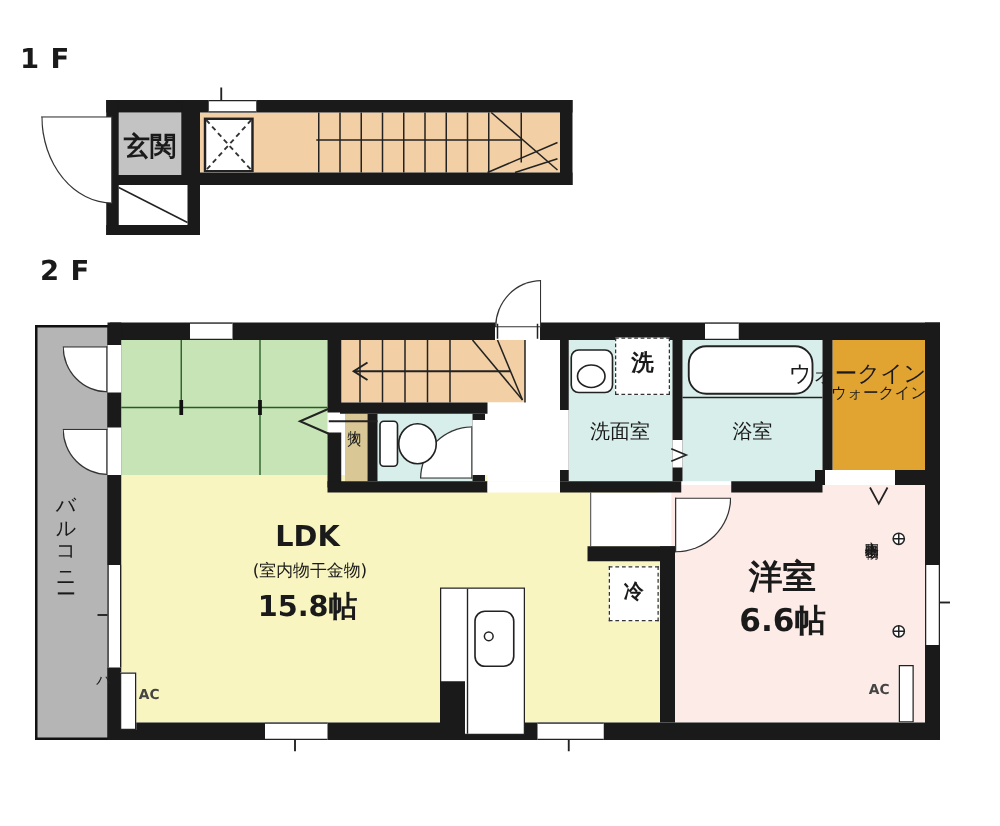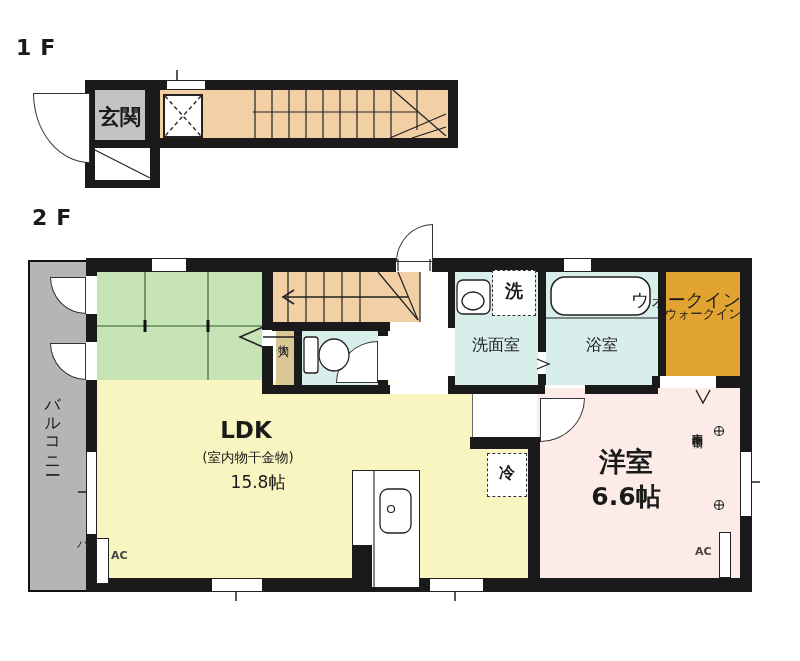--- a/index.html
+++ b/index.html
@@ -202,21 +202,21 @@
       <line x1="78" y1="492" x2="86" y2="492"></line>
       <line x1="752" y1="482" x2="760" y2="482"></line>
     </g>
   </svg>
 
   <div class="lbl vert" style="left:44px;top:386px;font-size:16px;">バルコニー</div>
   <div class="lbl" style="left:77px;top:538px;font-size:12px;color:#222;">ハ</div>
 
   <div class="lbl c" style="left:246px;top:418px;font-size:23px;font-weight:bold;">LDK</div>
   <div class="lbl c" style="left:248px;top:450px;font-size:13.5px;">(室内物干金物)</div>
-  <div class="lbl c" style="left:258px;top:474px;font-size:17px;font-weight:normal;">15.8帖</div>
+  <div class="lbl c" style="left:246px;top:474px;font-size:23px;font-weight:bold;">15.8帖</div>
 
   <div class="lbl vert" style="left:277px;top:336px;font-size:11px;letter-spacing:1px;">物入</div>
   <div class="lbl c" style="left:514px;top:282px;font-size:18px;font-weight:bold;">洗</div>
   <div class="lbl c" style="left:496px;top:337px;font-size:16px;">洗面室</div>
   <div class="lbl c" style="left:602px;top:337px;font-size:16px;">浴室</div>
 
   <div class="lbl c" style="left:686px;top:291px;font-size:18px;">ウォークイン</div>
   <div class="lbl c" style="left:703px;top:307px;font-size:12.5px;">ウォークイン</div>
 
   <div class="lbl c" style="left:507px;top:465px;font-size:16px;font-weight:bold;">冷</div>

